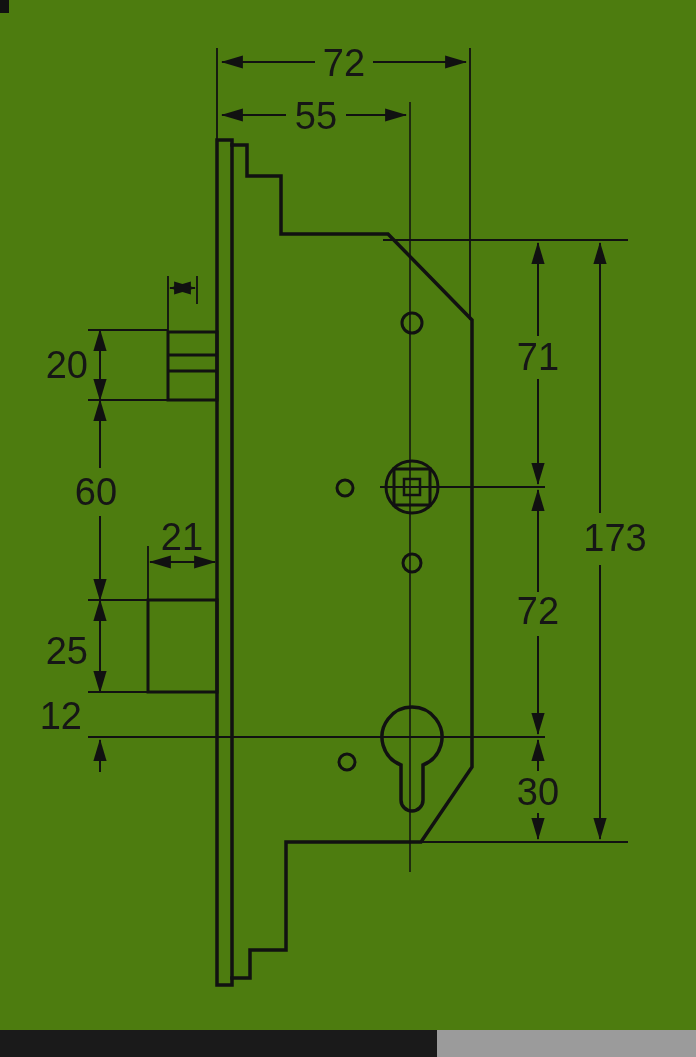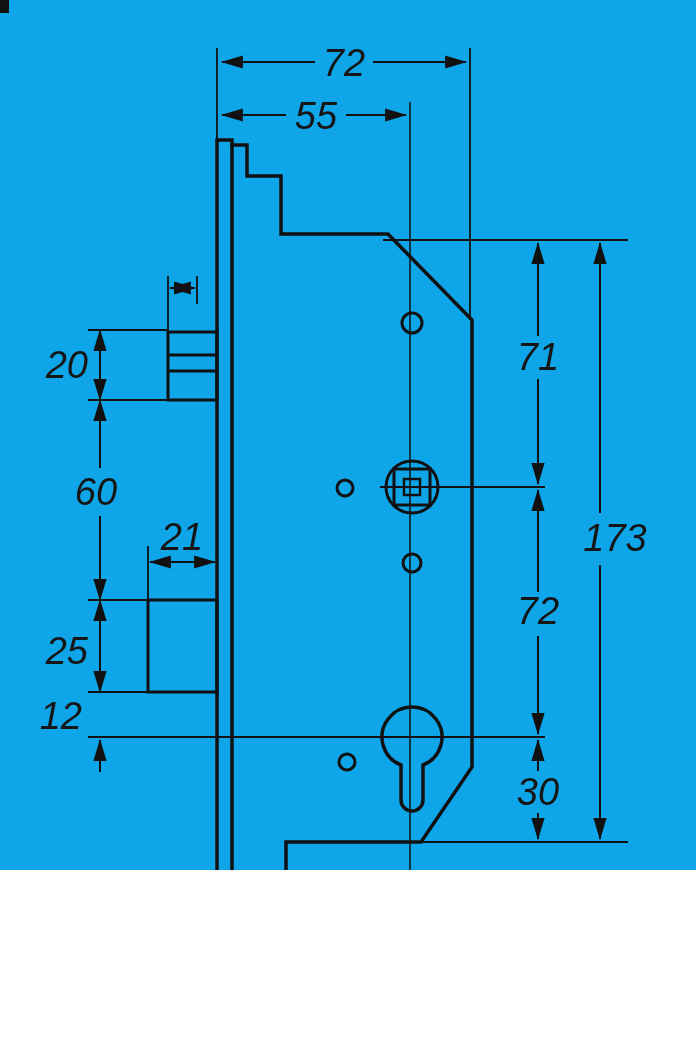--- a/index.html
+++ b/index.html
@@ -1,22 +1,21 @@
 <!DOCTYPE html>
 <html><head>
 <meta charset="utf-8">
 <style>
   html,body{margin:0;padding:0;background:#fff;}
   .screen{
     position:relative;
-    width:696px;height:870px;
-    background:#0ea5e9;
+    width:696px;height:1057px;
+    background:#4d7c0f;
     overflow:hidden;
     font-family:"Liberation Sans", sans-serif;
-    font-style:italic;
   }
   svg{display:block;}
   .outline{fill:none;stroke:#111;stroke-width:3.5;stroke-linejoin:miter;stroke-linecap:square;}
   .detail{fill:none;stroke:#111;stroke-width:3;}
   .detail25{fill:none;stroke:#111;stroke-width:2.5;}
   .dim{fill:none;stroke:#111;stroke-width:2;}
   .ext{fill:none;stroke:#111;stroke-width:1.8;}
   .thin{fill:none;stroke:#111;stroke-width:1.5;}
   .dim-label{font-family:"Liberation Sans", sans-serif;font-size:38px;fill:#161616;}
 </style>

